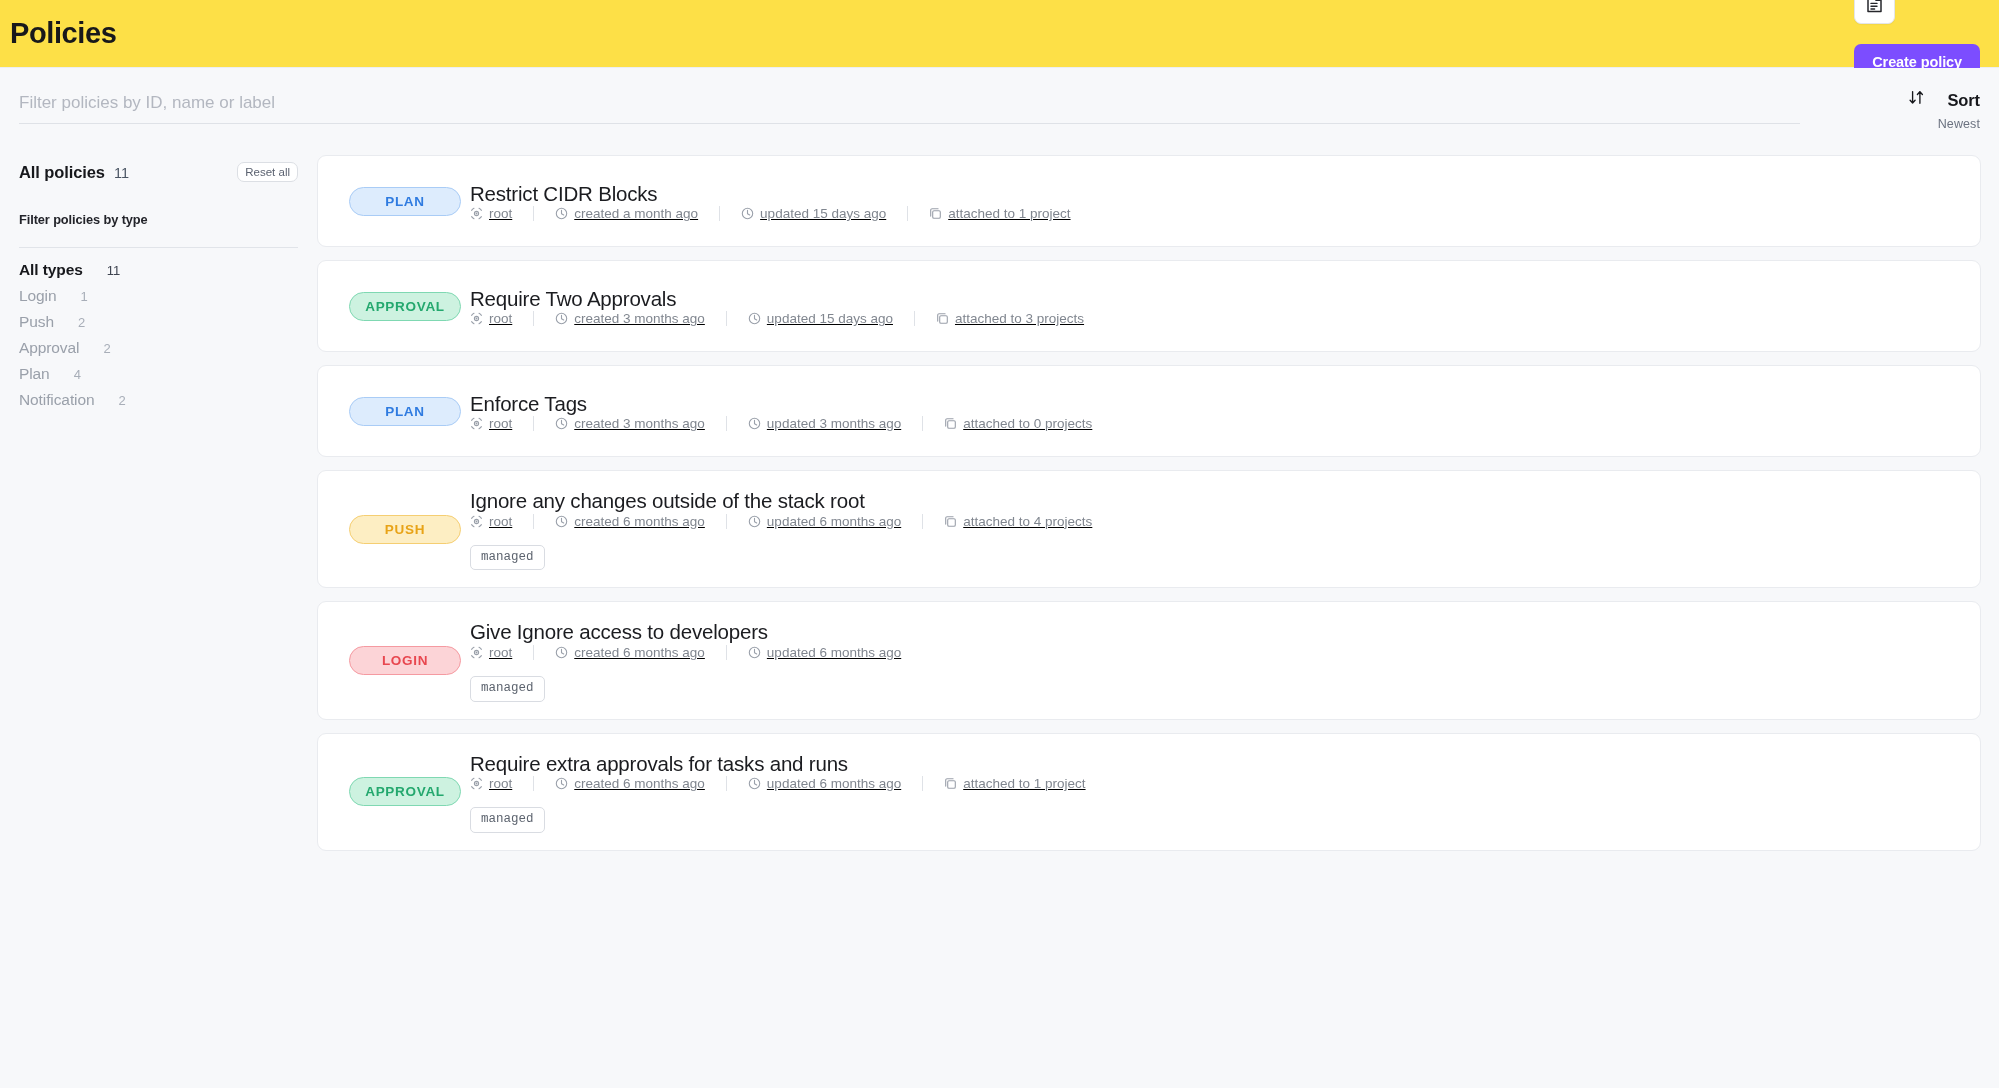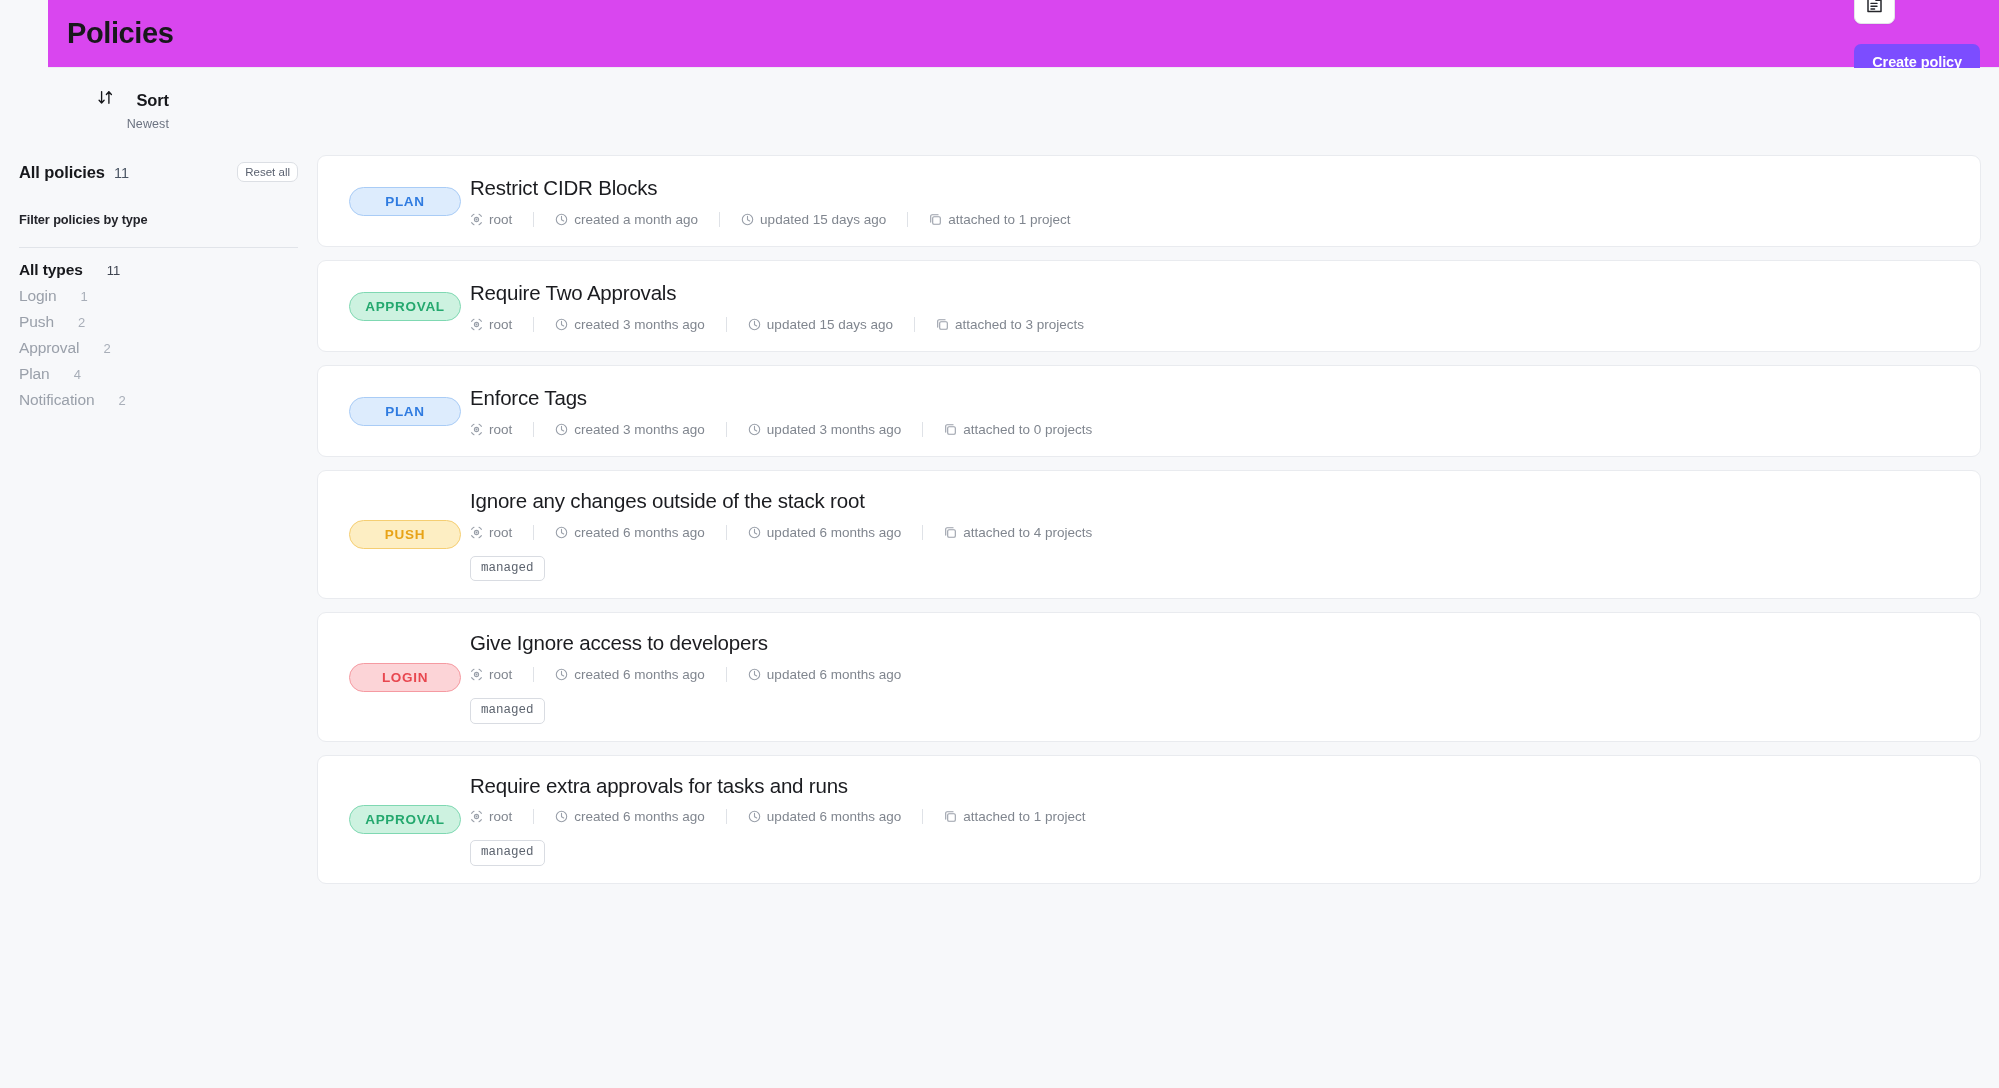--- a/index.html
+++ b/index.html
@@ -9,27 +9,26 @@
     height: 1088px;
     overflow: hidden;
     background: #f7f8fa;
     font-family: "Liberation Sans", sans-serif;
     -webkit-font-smoothing: antialiased;
   }
 
   
   .topbar {
     height: 68px;
-    background: #d946ef;
+    background: #fde047;
     display: flex;
     align-items: center;
     justify-content: space-between;
-    padding: 0 19px 0 19px;
+    padding: 0 19px 0 10px;
     border-bottom: 1px solid #eceef1;
-    margin-left: 48px;
   }
 
   .page-title {
     font-size: 29px;
     font-weight: 700;
     color: #18181b;
     letter-spacing: -0.4px;
   }
 
   .topbar-actions {
@@ -274,21 +273,21 @@
     font-size: 20.5px;
     color: #1b1c20;
     letter-spacing: -0.2px;
     line-height: 1.25;
     font-weight: 400;
   }
 
   .meta-row {
     display: flex;
     align-items: flex-start;
-    margin-top: 11px;
+    text-decoration: underline;
   }
 
   .meta-item {
     display: flex;
     align-items: center;
     gap: 6px;
     font-size: 13.5px;
     color: #80868f;
     white-space: nowrap;
   }
@@ -343,20 +342,23 @@
           <path d="M5 9.4h6M5 12.2h6M5 15h3.6" stroke="#25262b" stroke-width="1.4" stroke-linecap="round"></path>
         </svg>
       </span>
     </div>
     <button class="btn-primary">Create policy</button>
   </div>
 </div>
 
 <div class="filterband">
   <div class="filterband-inner">
+    <div class="search-wrap">
+      <input class="search-input" type="text" placeholder="Filter policies by ID, name or label" style="">
+    </div>
     <div class="sort-wrap">
       <div class="sort-row">
         <span>
           <svg width="17" height="17" viewBox="0 0 17 17" fill="none">
             <path d="M4.6 2.6v11.4M4.6 14l-2.5-2.7M4.6 14l2.5-2.7" stroke="#16171b" stroke-width="1.35" stroke-linecap="round" stroke-linejoin="round"></path>
             <path d="M11.9 14.2V2.8M11.9 2.8 9.4 5.5M11.9 2.8l2.5 2.7" stroke="#16171b" stroke-width="1.35" stroke-linecap="round" stroke-linejoin="round"></path>
           </svg>
         </span>
         <span class="sort-label">Sort</span>
       </div>

